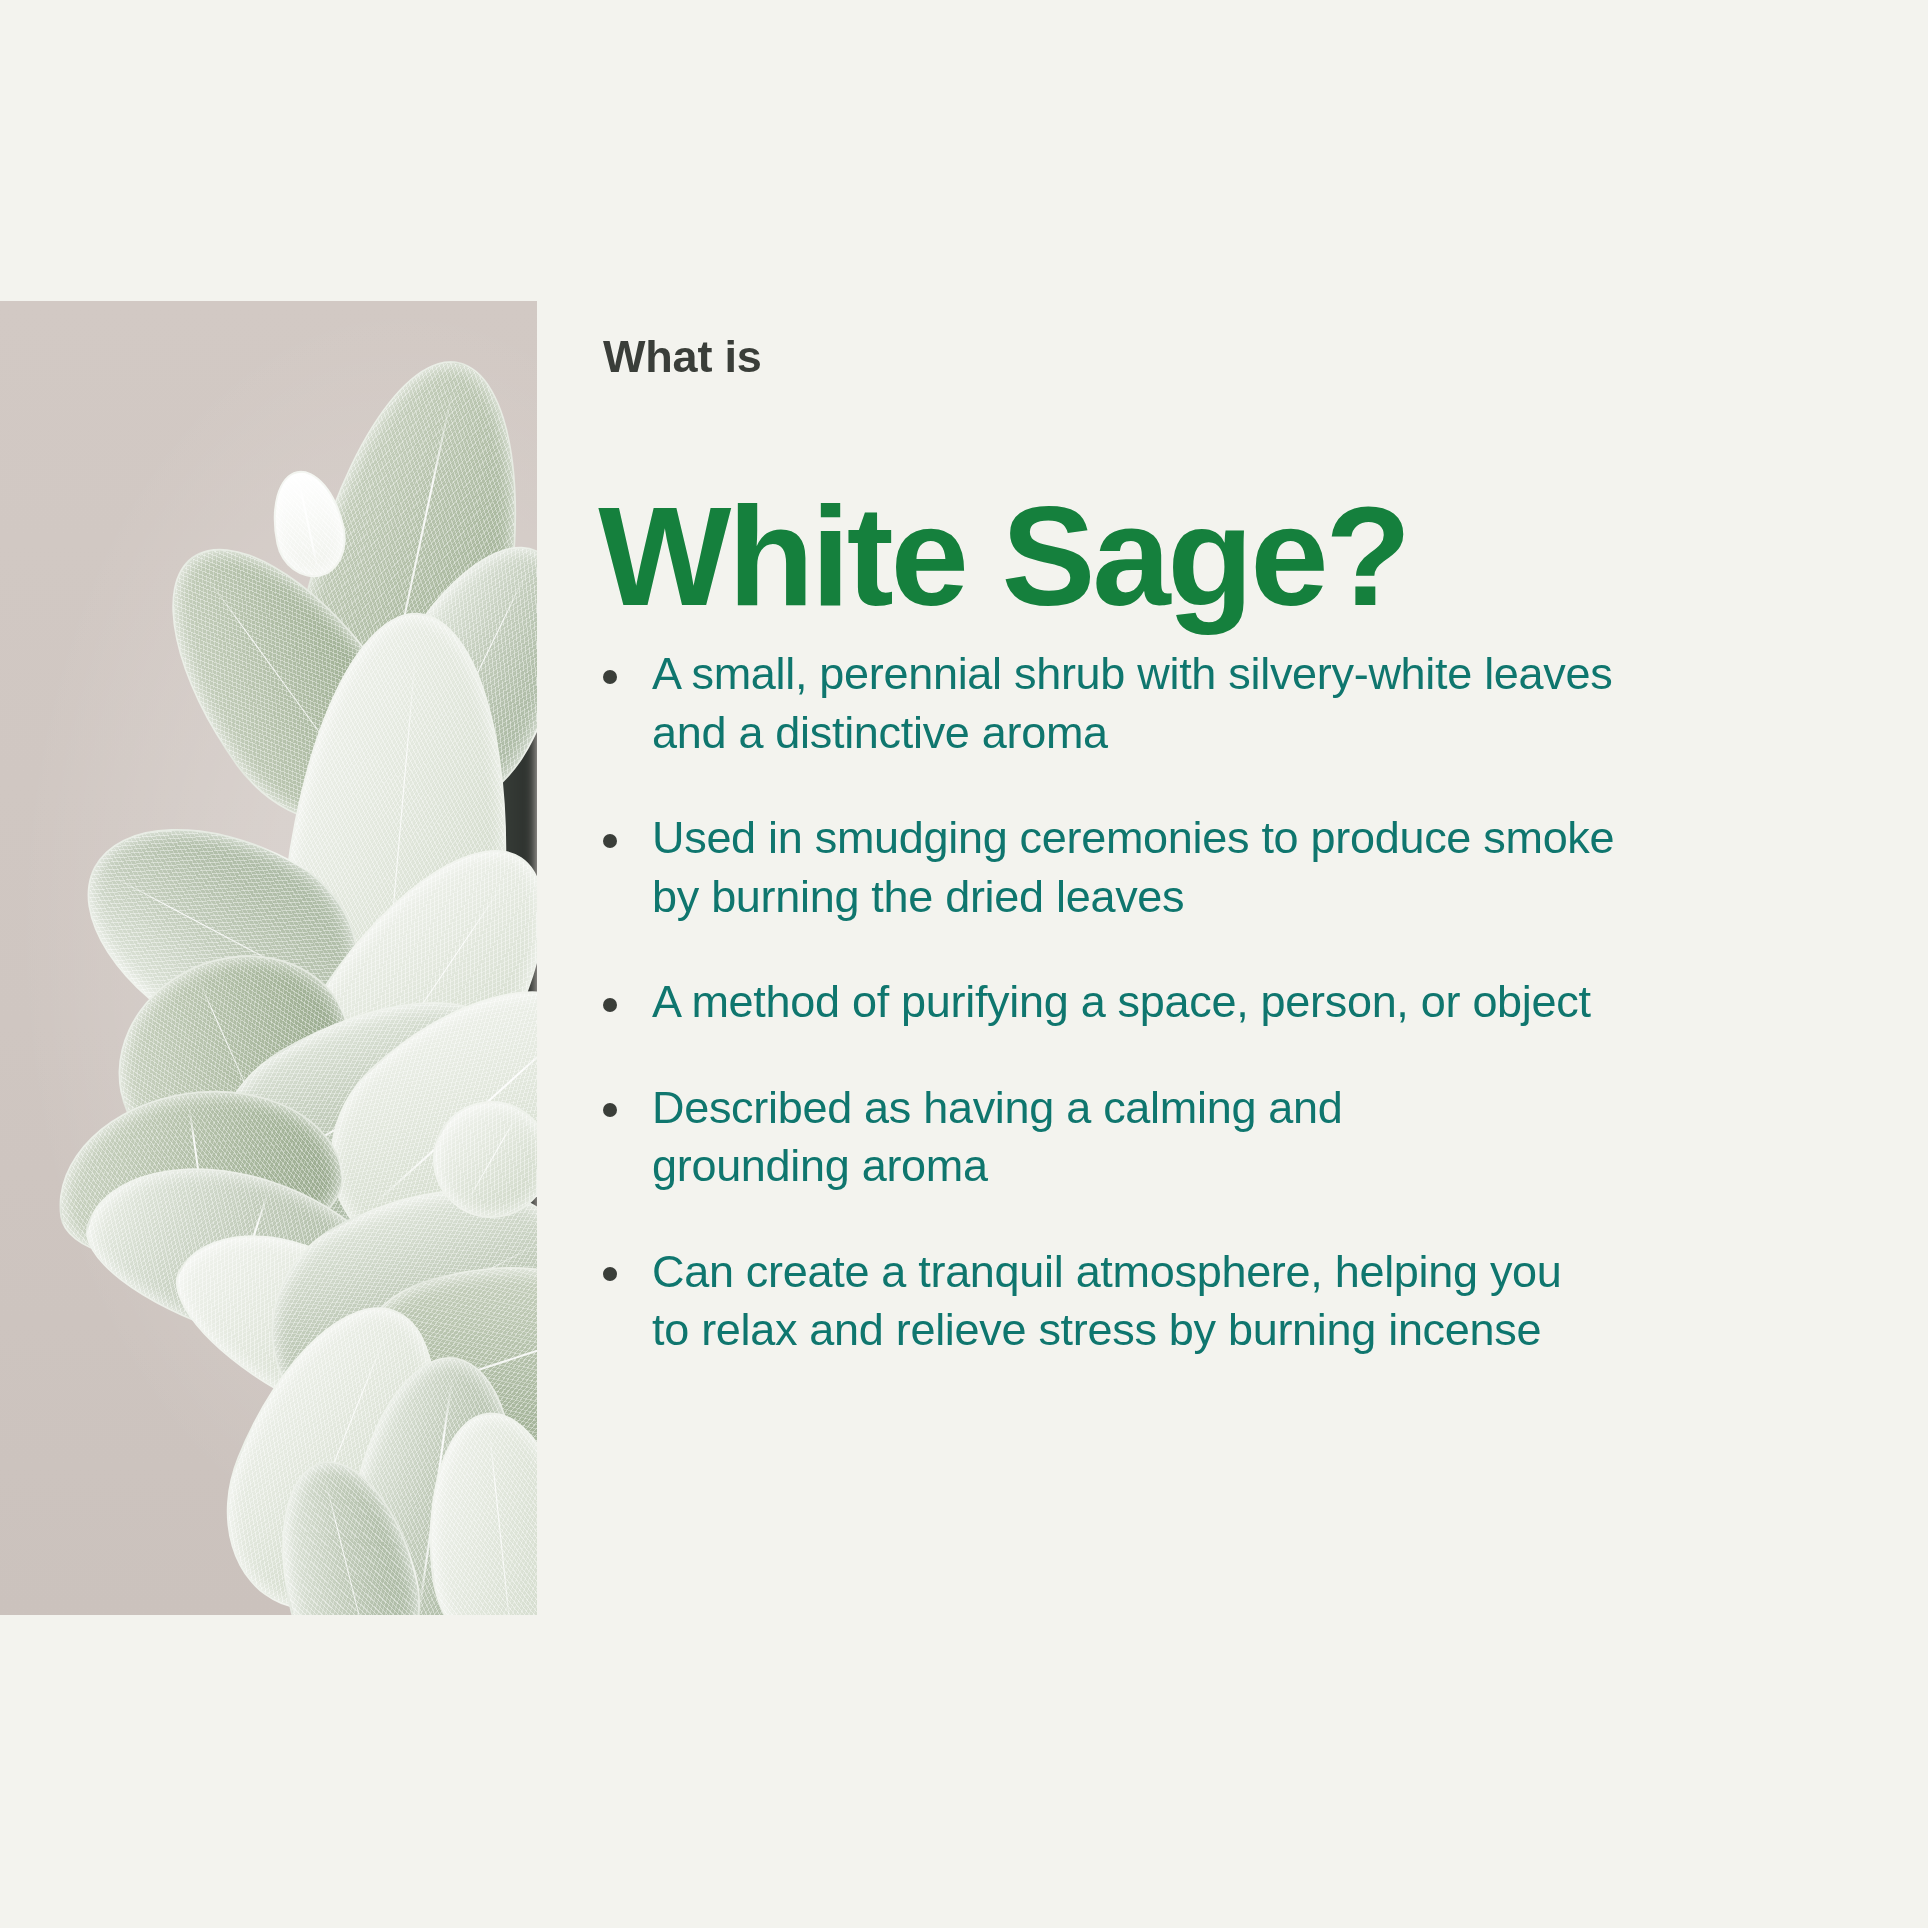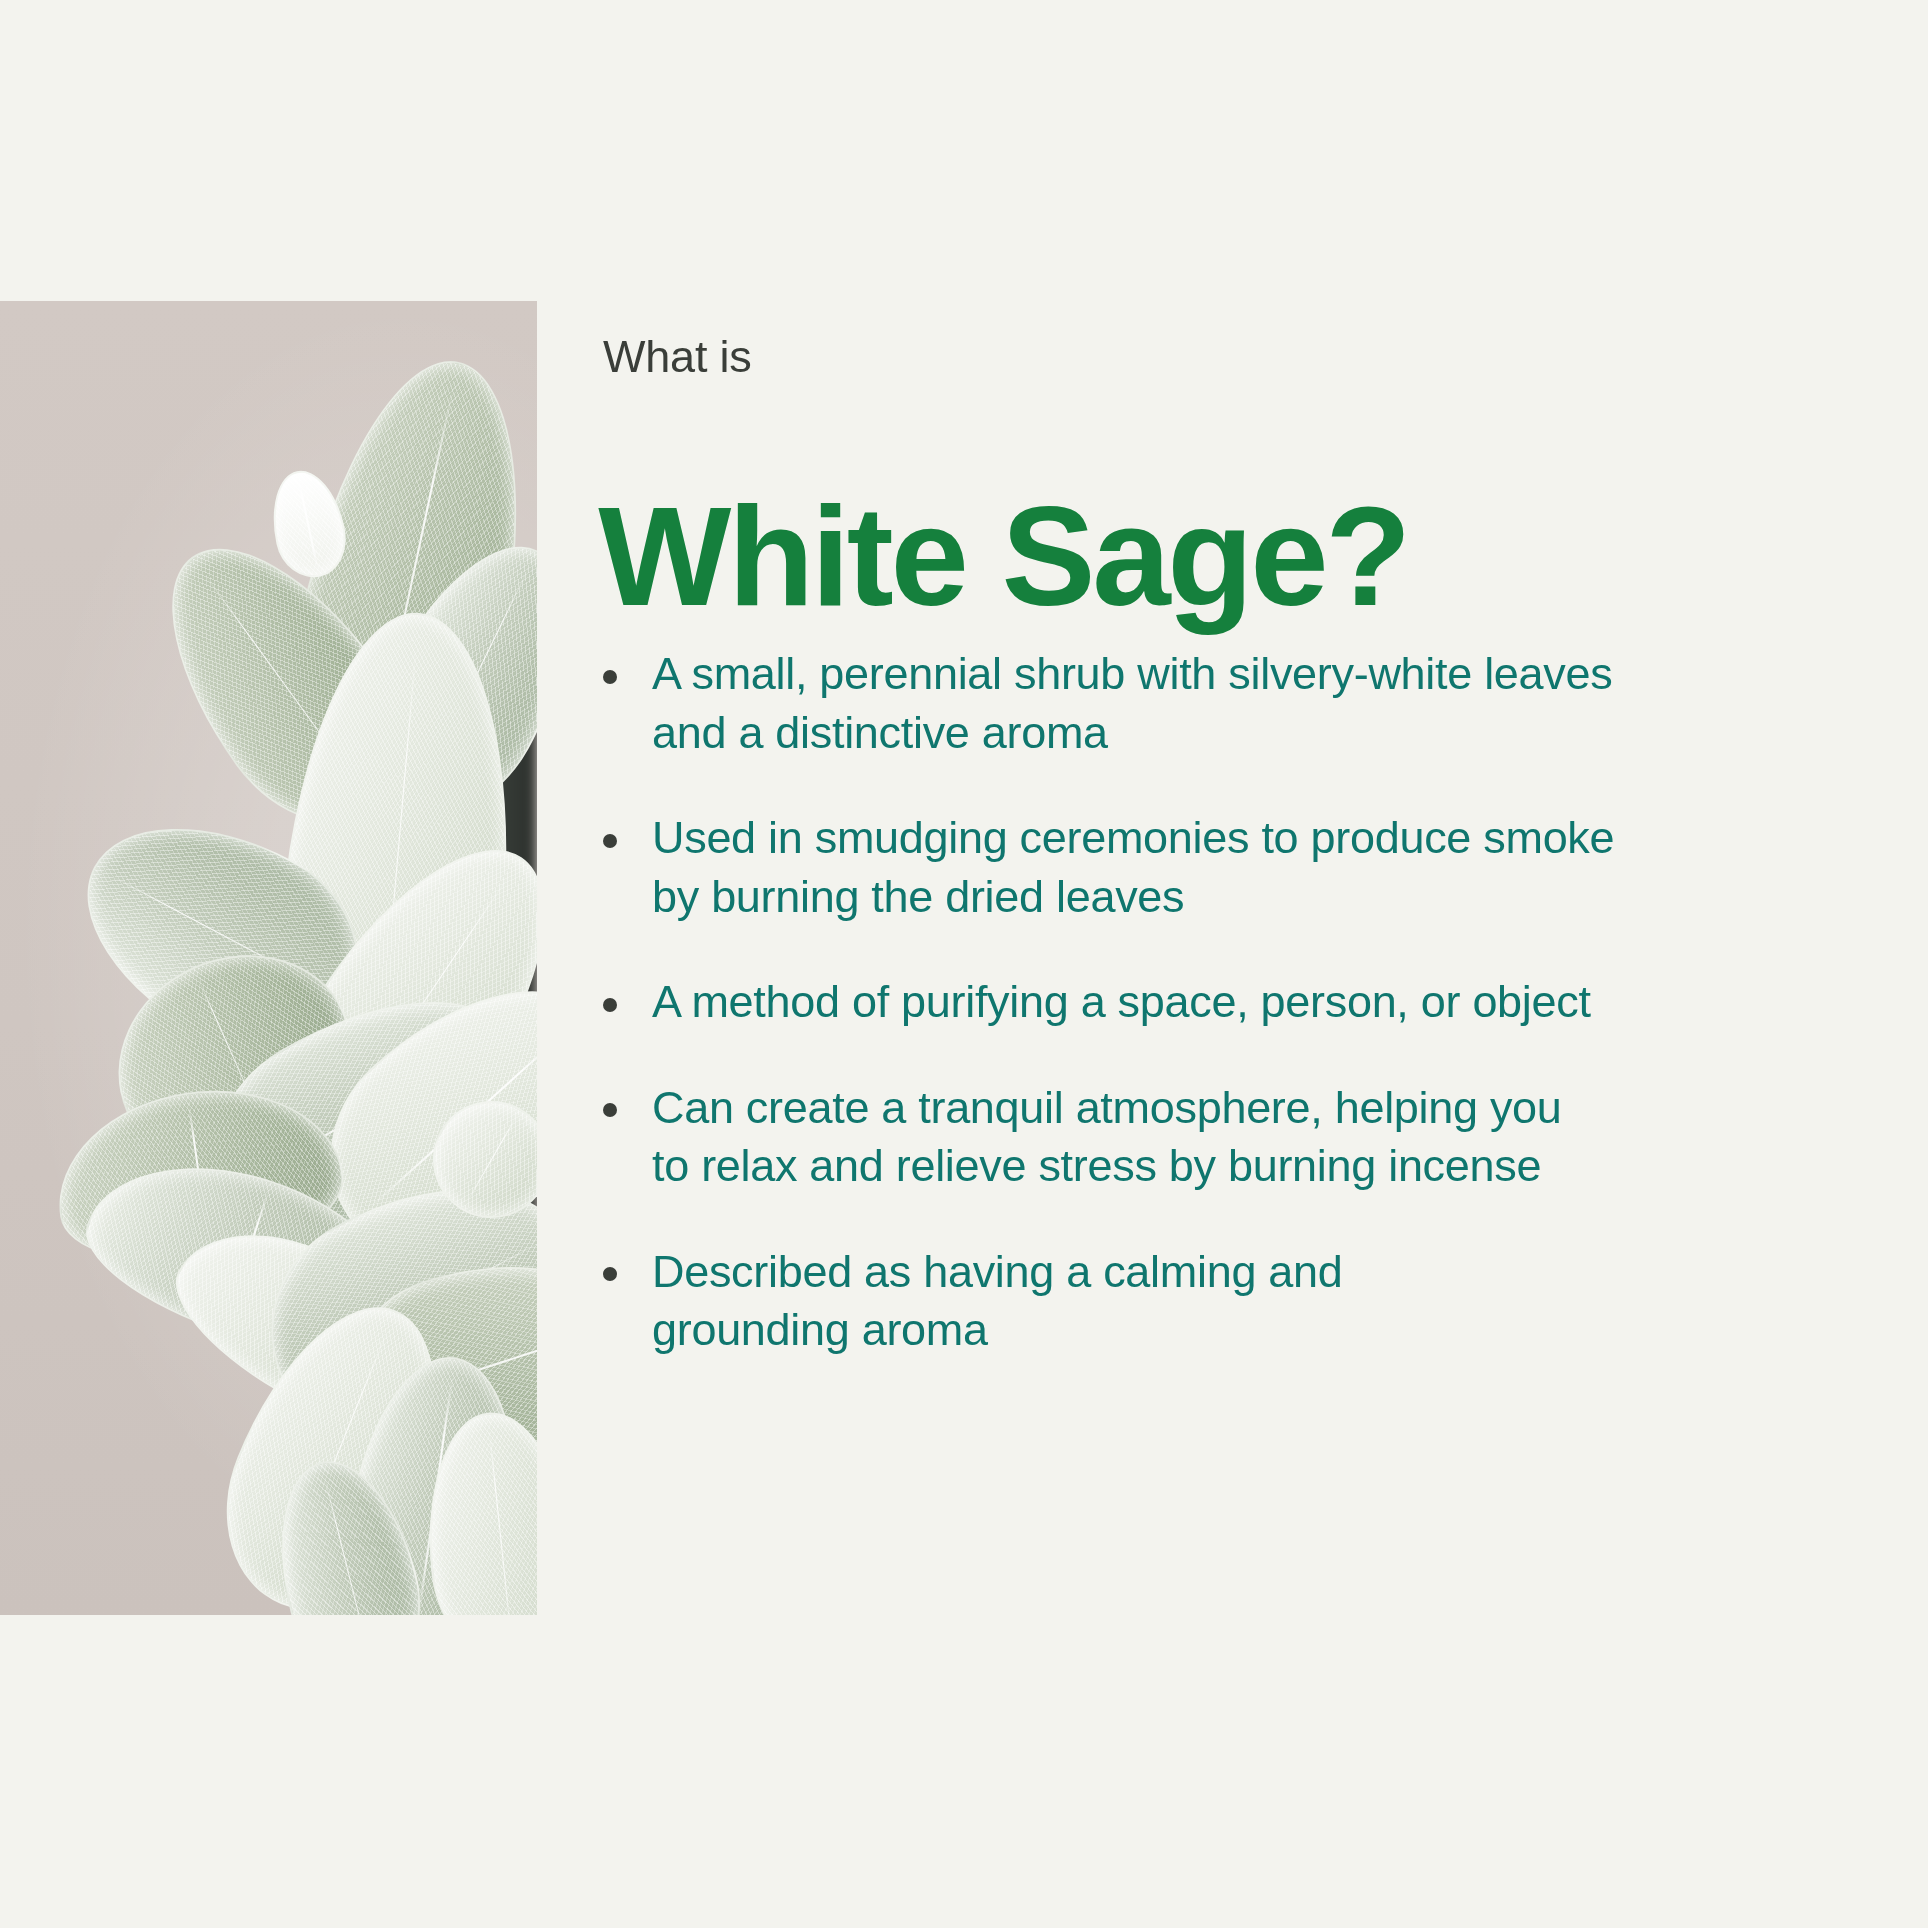--- a/index.html
+++ b/index.html
@@ -129,21 +129,21 @@
     top: 0;
     width: 1252px;
     height: 1928px;
   }
 
   .eyebrow {
     position: absolute;
     left: 0;
     top: 334px;
     font-size: 45px;
-    font-weight: 400;
+    font-weight: 700;
     color: #3a3e39;
     letter-spacing: -0.2px;
     line-height: 1;
   }
 
   .headline {
     position: absolute;
     left: -4.7px;
     top: 391px;
     font-size: 141px;
@@ -236,26 +236,26 @@
         <span class="line">by burning the dried leaves</span>
       </li>
 
       <li class="bullet">
         <span class="dot"></span>
         <span class="line">A method of purifying a space, person, or object</span>
       </li>
 
       <li class="bullet">
         <span class="dot"></span>
+        <span class="line">Described as having a calming and</span>
+        <span class="line">grounding aroma</span>
+      </li>
+
+      <li class="bullet">
+        <span class="dot"></span>
         <span class="line">Can create a tranquil atmosphere, helping you</span>
         <span class="line">to relax and relieve stress by burning incense</span>
-      </li>
-
-      <li class="bullet">
-        <span class="dot"></span>
-        <span class="line">Described as having a calming and</span>
-        <span class="line">grounding aroma</span>
       </li>
 
     </ul>
   </div>
 </div>
 
 
 </body></html>

